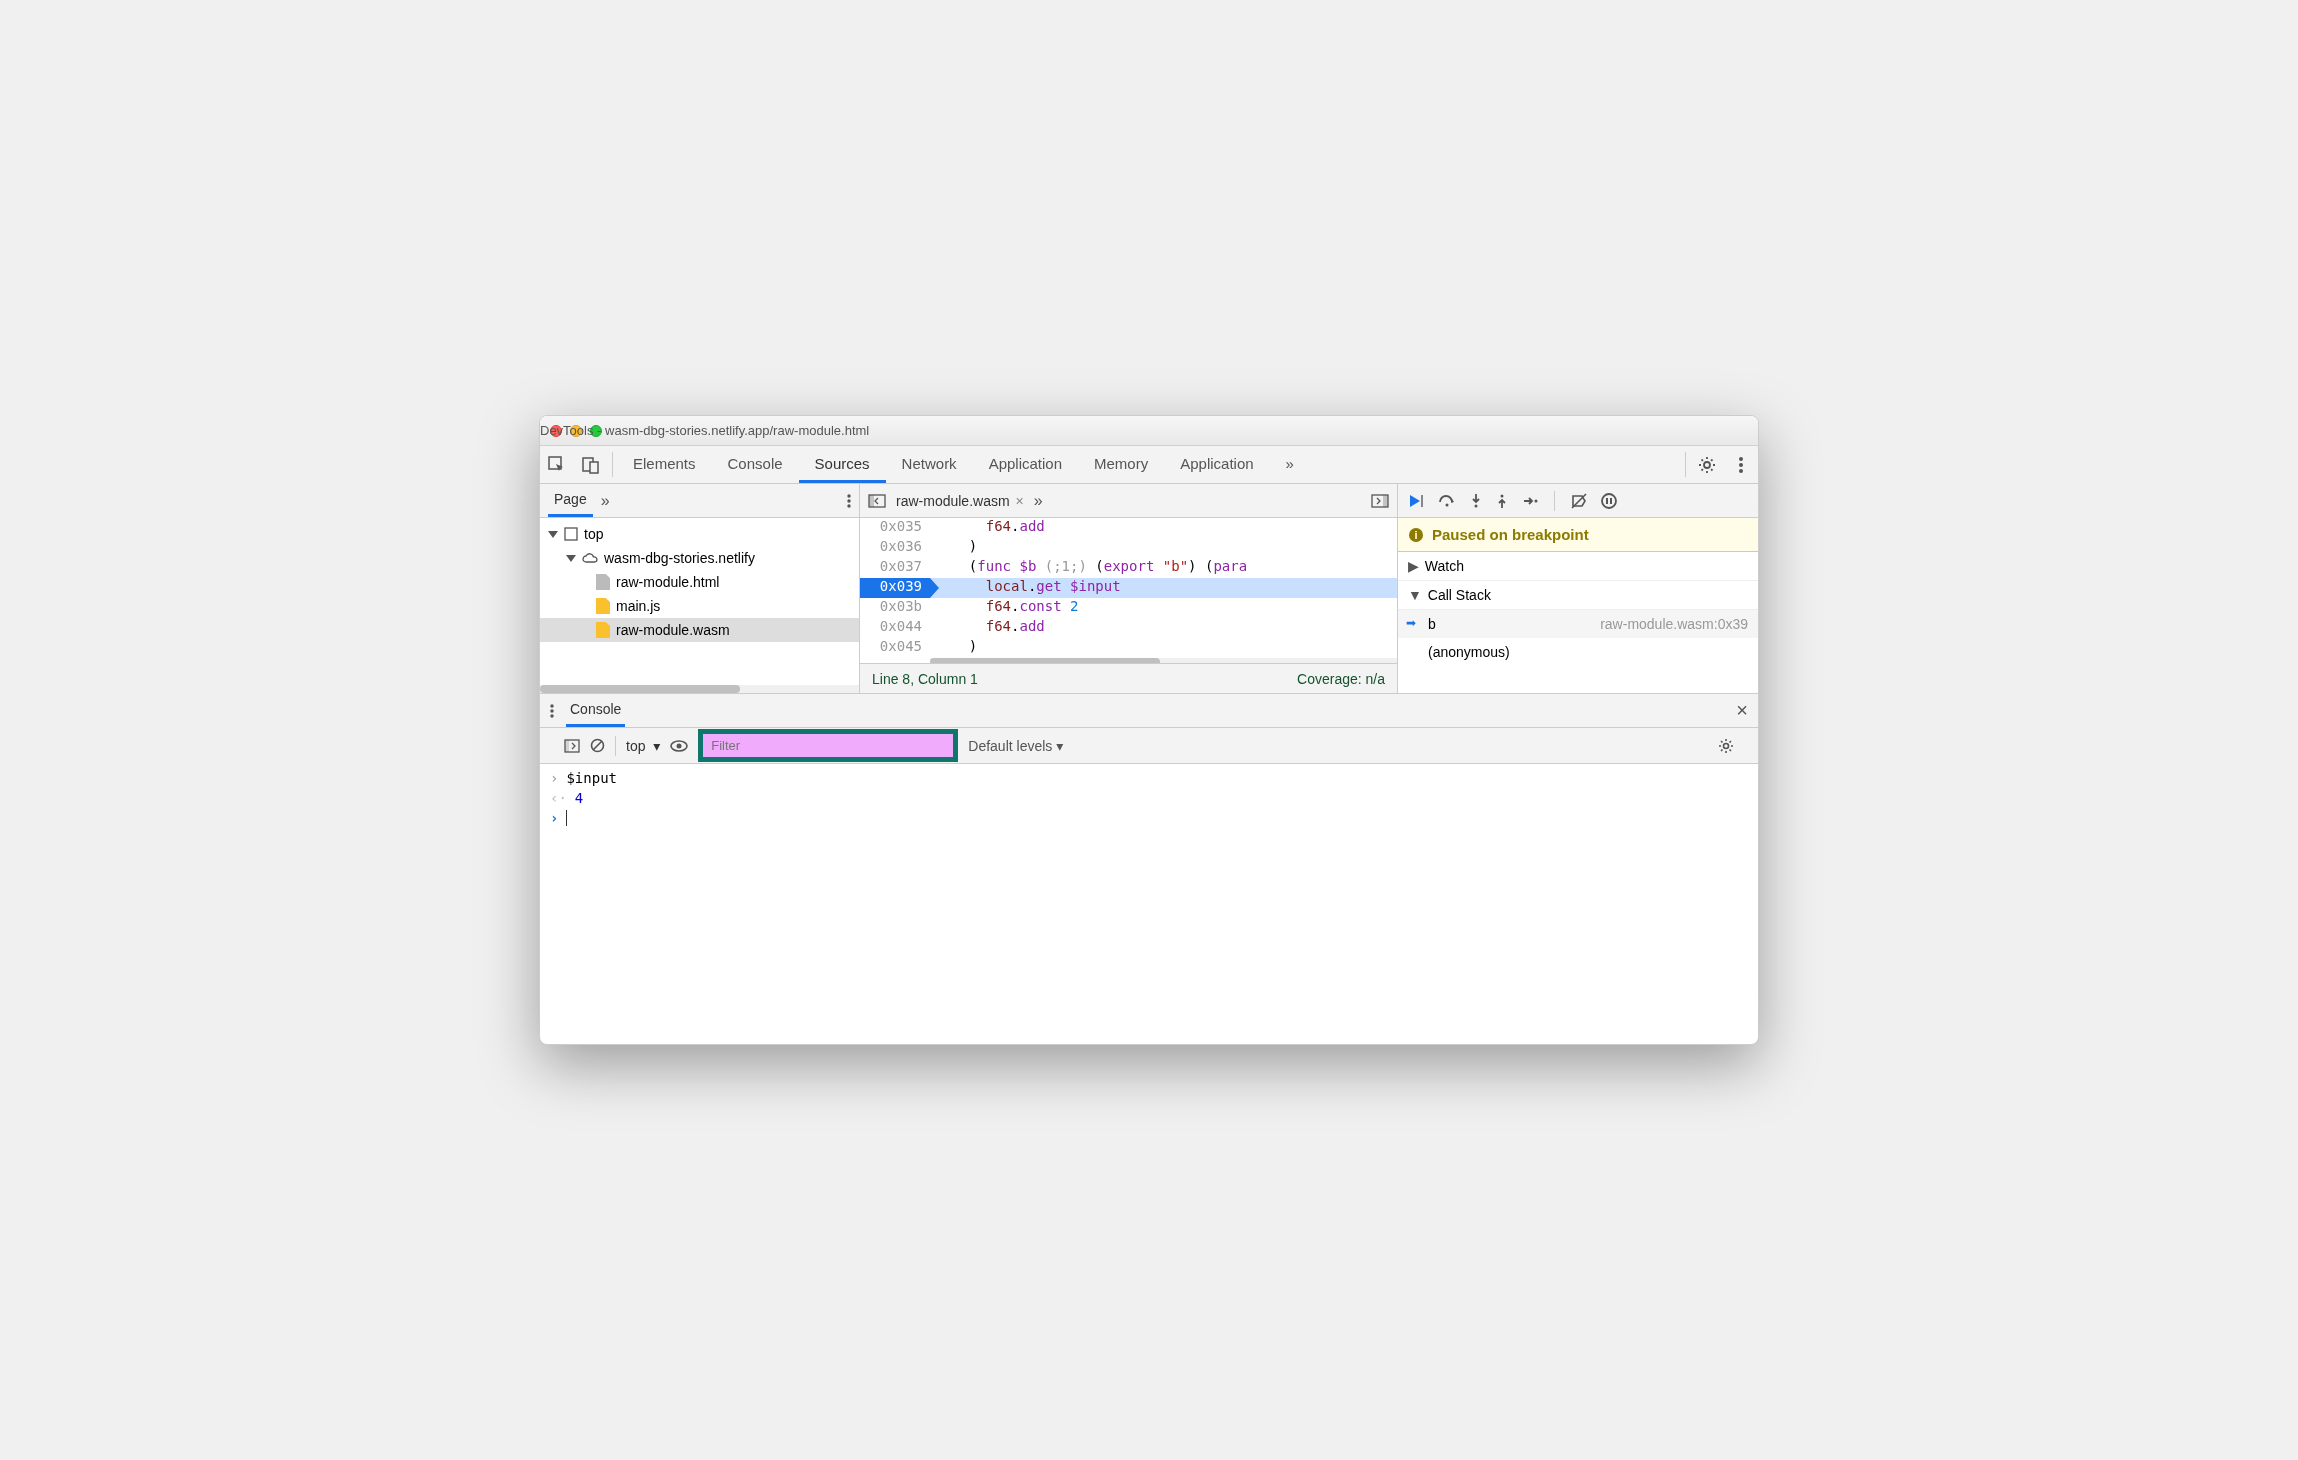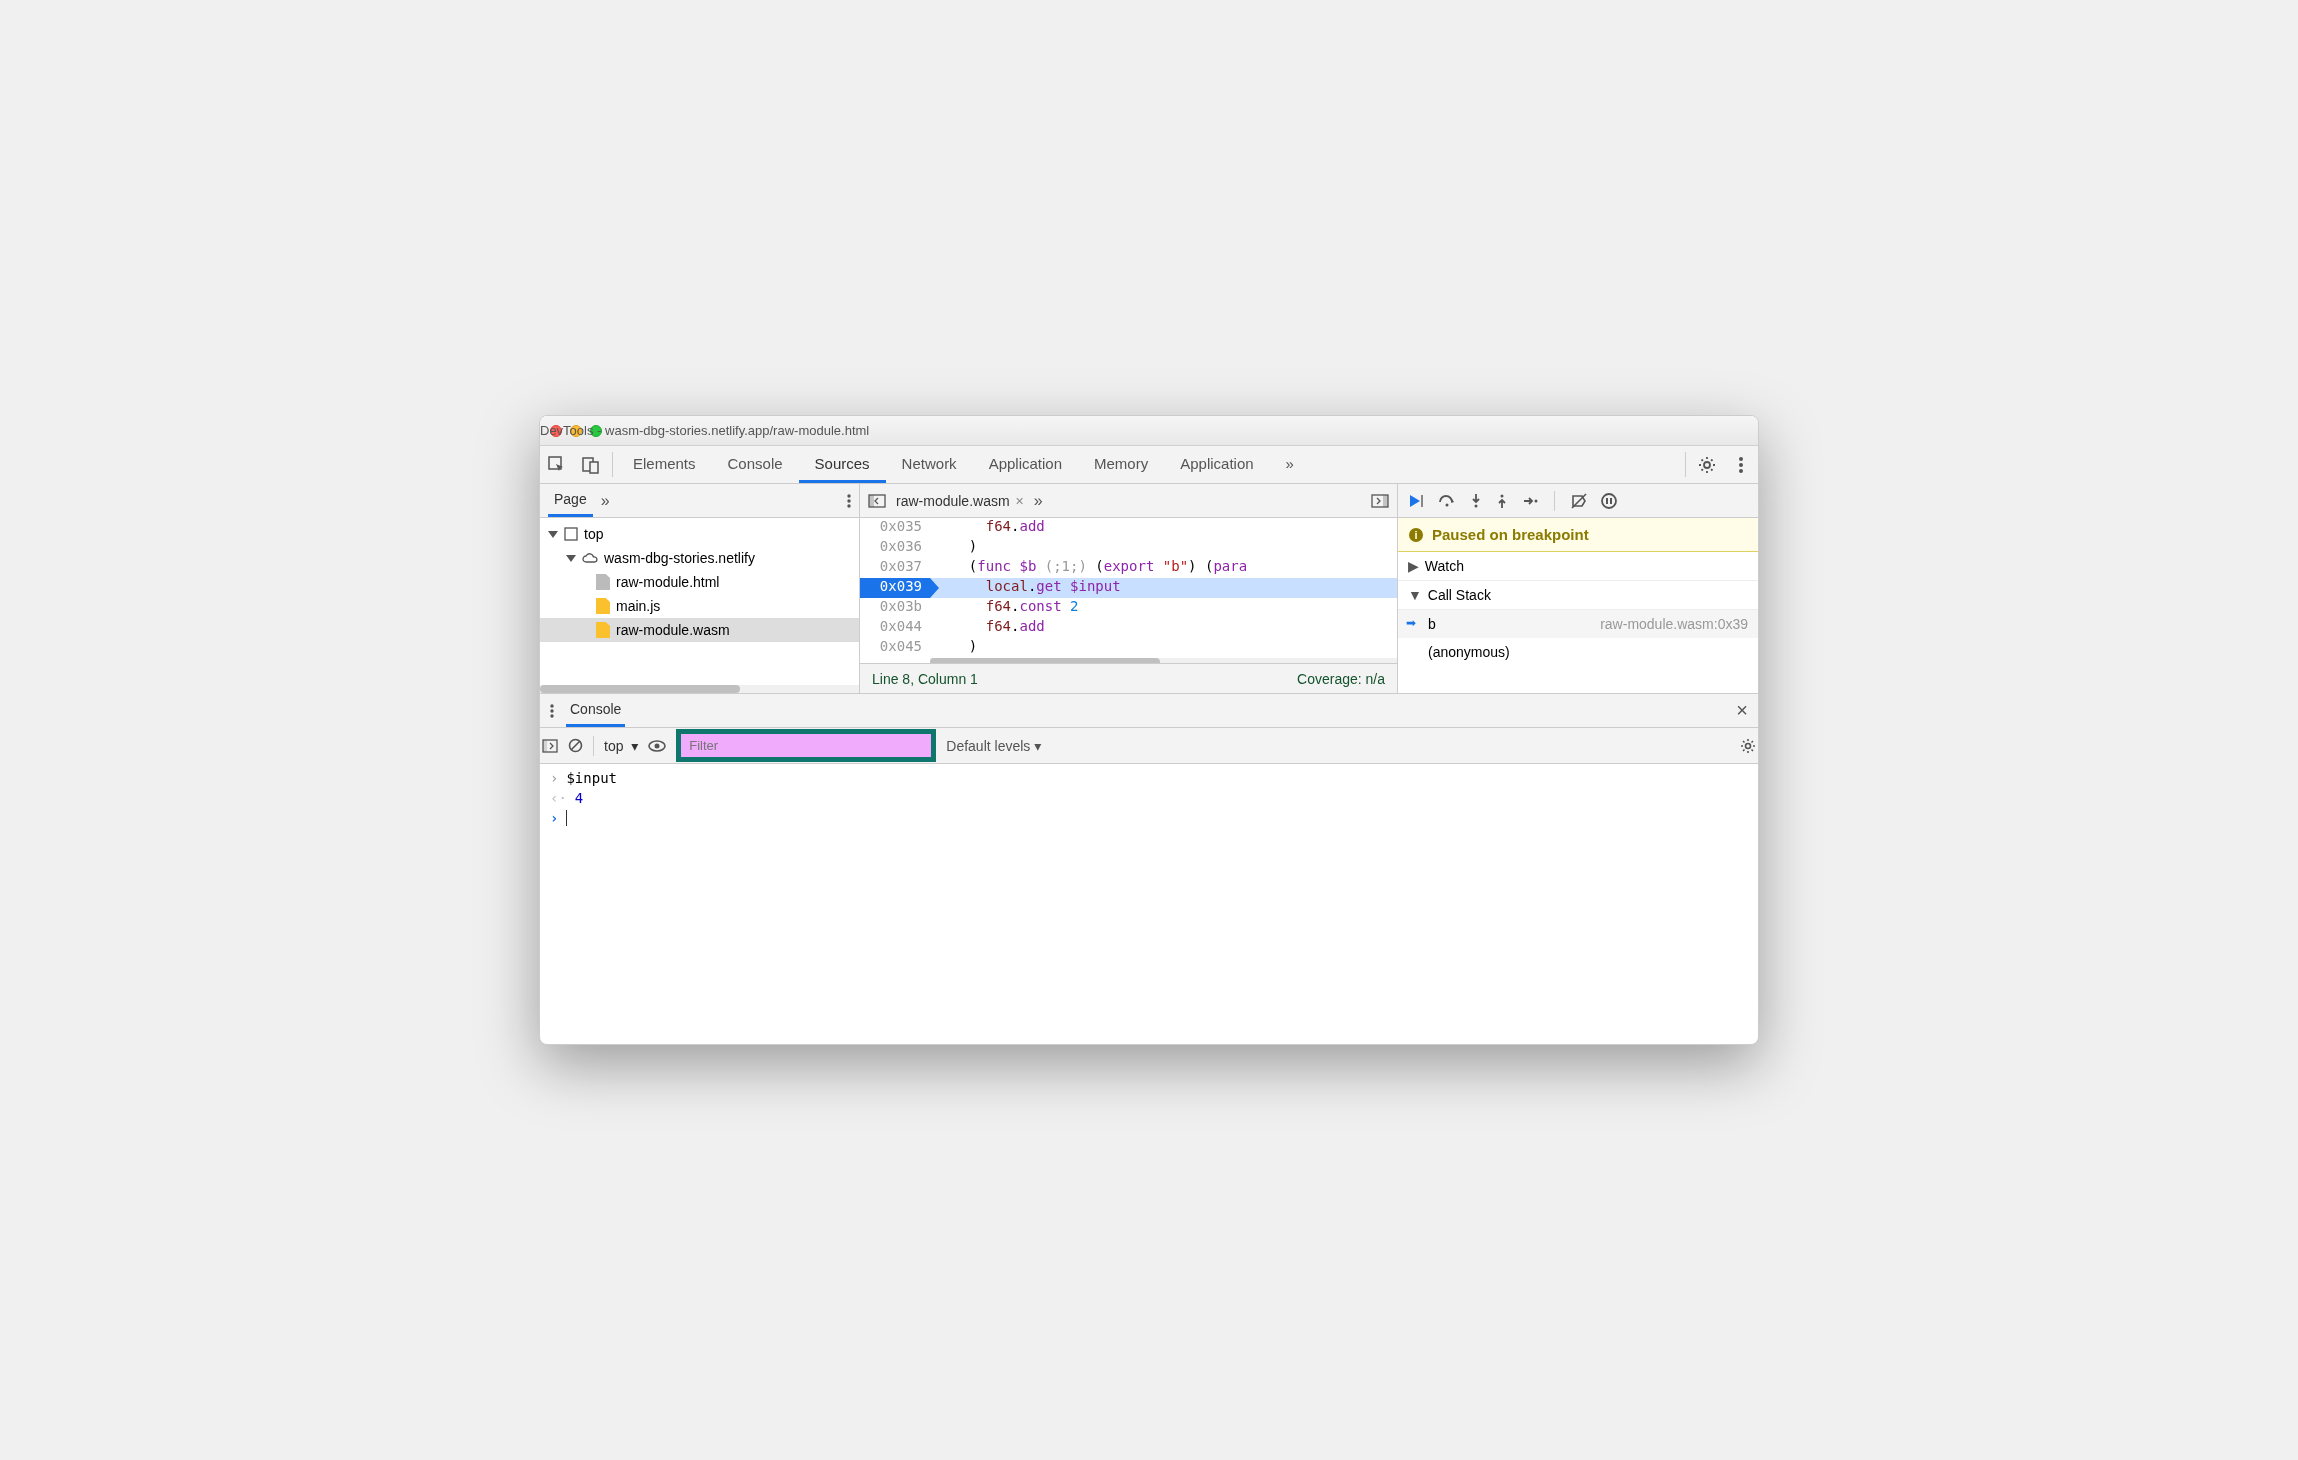--- a/index.html
+++ b/index.html
@@ -50,21 +50,21 @@
 .dbgtools .sep2 { width: 1px; height: 20px; background: #ccc; margin: 0 2px; }
 .pausebanner { background: #fffde7; border-bottom: 1px solid #e0d060; padding: 8px 10px; color: #8c7b00; font-weight: bold; display: flex; align-items: center; gap: 8px; font-size: 15px; }
 .section { border-bottom: 1px solid #eee; padding: 6px 10px; font-size: 14px; display: flex; align-items: center; gap: 6px; }
 .stackrow { padding: 6px 10px 6px 30px; display: flex; justify-content: space-between; font-size: 14px; }
 .stackrow.cur { background: #f5f5f5; position: relative; }
 .stackrow.cur::before { content: "➡"; position: absolute; left: 8px; color: #1a73e8; font-size: 12px; }
 .loc { color: #999; }
 .drawer { display: flex; flex-direction: column; }
 .drawhead { height: 34px; display: flex; align-items: center; padding: 0 10px; gap: 12px; background: #f3f3f3; border-bottom: 1px solid #ccc; }
 .drawtab { font-size: 14px; color: #333; padding: 0 4px; height: 100%; display: flex; align-items: center; border-bottom: 3px solid #1a73e8; }
-.ctoolbar { height: 36px; border-bottom: 1px solid #ccc; display: flex; align-items: center; padding: 0 2px; gap: 10px; font-size: 14px; color: #555; background: #f3f3f3; }
+.ctoolbar { height: 36px; border-bottom: 1px solid #ccc; display: flex; align-items: center; padding: 0 24px; gap: 10px; font-size: 14px; color: #555; background: #f3f3f3; }
 .ctoolbar select, .ctoolbar .ctx { border: none; background: transparent; font-size: 14px; color: #333; }
 .ctoolbar input { flex: 0 0 260px; border: 5px solid #0f766e; padding: 4px 8px; font-size: 13px; background: #f0abfc; }
 .consolearea { min-height: 280px; font-family: Menlo, Consolas, monospace; font-size: 14px; padding: 4px 0; }
 .cline { display: flex; align-items: center; padding: 2px 10px; gap: 8px; }
 .cprompt { color: #888; }
 .cprompt.in { color: #999; }
 .cprompt.out { color: #bbb; }
 .cprompt.live { color: #1a73e8; font-weight: bold; }
 .cval { color: #0b00cc; }
 svg { display: block; }

